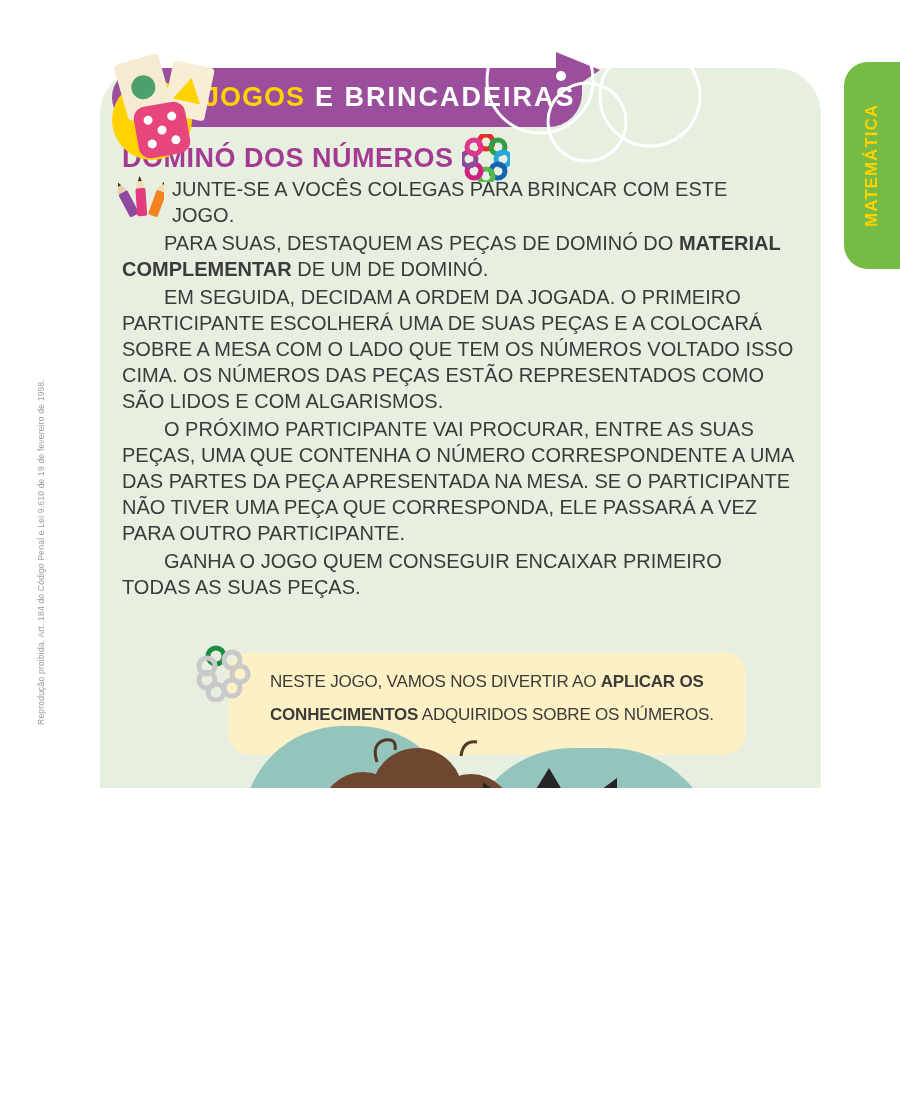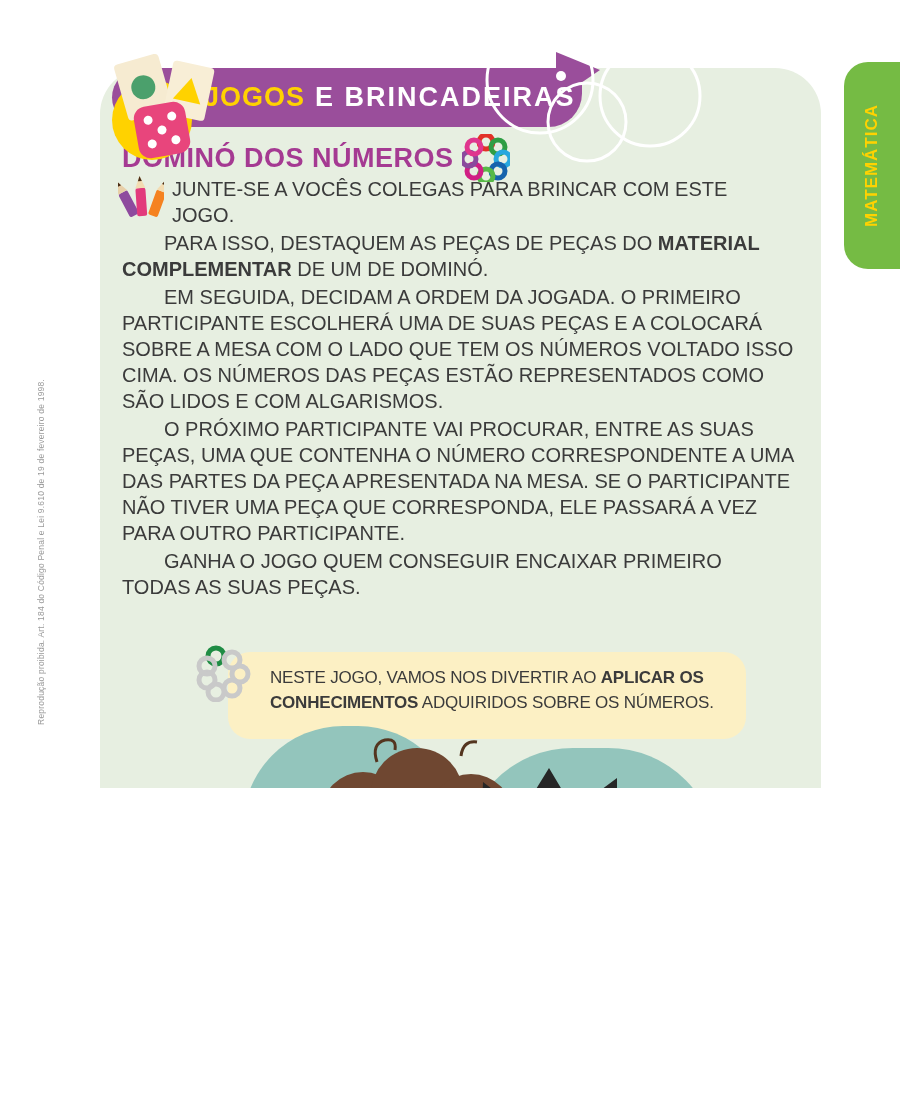--- a/index.html
+++ b/index.html
@@ -22,21 +22,21 @@
   .section-title h1{margin:0;font-size:27px;font-weight:bold;color:#a53a92;letter-spacing:0.5px;}
   
   .bodytext{position:absolute;left:122px;top:176px;width:672px;font-size:20px;line-height:26px;
             color:#3b3b3b;z-index:3;}
   .bodytext p{margin:0 0 2px 0;text-indent:42px;}
   .bodytext p.first{text-indent:0;padding-left:50px;}
   .pencils{position:absolute;left:118px;top:176px;z-index:4;}
   b{font-weight:bold;}
   
   .notebox{position:absolute;left:228px;top:652px;width:518px;box-sizing:border-box;background:#fcf0c4;
-           border-radius:22px;padding:13px 14px 24px 42px;font-size:17px;line-height:25px;
+           border-radius:22px;padding:13px 14px 24px 42px;font-size:17px;line-height:33px;
            color:#3b3b3b;letter-spacing:-0.2px;z-index:3;}
   .note-icon{position:absolute;left:196px;top:644px;z-index:4;}
   
   .illustration{position:absolute;left:25px;top:726px;z-index:3;}
   
   .subject-tab{position:absolute;right:0;top:62px;width:56px;height:207px;background:#75bb44;
                border-radius:24px 0 0 24px;display:flex;align-items:center;justify-content:center;z-index:7;}
   .subject-tab span{writing-mode:vertical-rl;transform:rotate(180deg);color:#ffd200;
                font-weight:bold;font-size:17px;letter-spacing:1px;}
   
@@ -125,21 +125,21 @@
     </g>
     <g transform="rotate(20 36 36)">
       <rect x="31" y="14" width="10" height="26" rx="2" fill="#f58220"></rect>
       <path d="M 31 14 L 36 2 L 41 14 Z" fill="#f3dcb2"></path>
       <path d="M 34 7 L 36 2 L 38 7 Z" fill="#4a2c14"></path>
     </g>
   </svg>
 
   <div class="bodytext">
     <p class="first"><span>JUNTE-SE A VOCÊS COLEGAS PARA BRINCAR COM ESTE JOGO.</span></p>
-    <p><span>PARA ISSO, DESTAQUEM AS PEÇAS DE PEÇAS DO </span><b>MATERIAL COMPLEMENTAR</b><span> DE UM DE DOMINÓ.</span></p>
+    <p><span>PARA SUAS, DESTAQUEM AS PEÇAS DE DOMINÓ DO </span><b>MATERIAL COMPLEMENTAR</b><span> DE UM DE DOMINÓ.</span></p>
     <p><span>EM SEGUIDA, DECIDAM A ORDEM DA JOGADA. O PRIMEIRO PARTICIPANTE ESCOLHERÁ UMA DE SUAS PEÇAS E A COLOCARÁ SOBRE A MESA COM O LADO QUE TEM OS NÚMEROS VOLTADO ISSO CIMA. OS NÚMEROS DAS PEÇAS ESTÃO REPRESENTADOS COMO SÃO LIDOS E COM ALGARISMOS.</span></p>
     <p><span>O PRÓXIMO PARTICIPANTE VAI PROCURAR, ENTRE AS SUAS PEÇAS, UMA QUE CONTENHA O NÚMERO CORRESPONDENTE A UMA DAS PARTES DA PEÇA APRESENTADA NA MESA. SE O PARTICIPANTE NÃO TIVER UMA PEÇA QUE CORRESPONDA, ELE PASSARÁ A VEZ PARA OUTRO PARTICIPANTE.</span></p>
     <p><span>GANHA O JOGO QUEM CONSEGUIR ENCAIXAR PRIMEIRO TODAS AS SUAS PEÇAS.</span></p>
   </div>
 
   <svg class="note-icon" width="56" height="58">
     <g fill="none" stroke-width="5">
       <circle cx="20" cy="12" r="8" stroke="#1f8c44"></circle>
       <circle cx="36" cy="16" r="8" stroke="#c9c9c9"></circle>
       <circle cx="44" cy="30" r="8" stroke="#c9c9c9"></circle>

